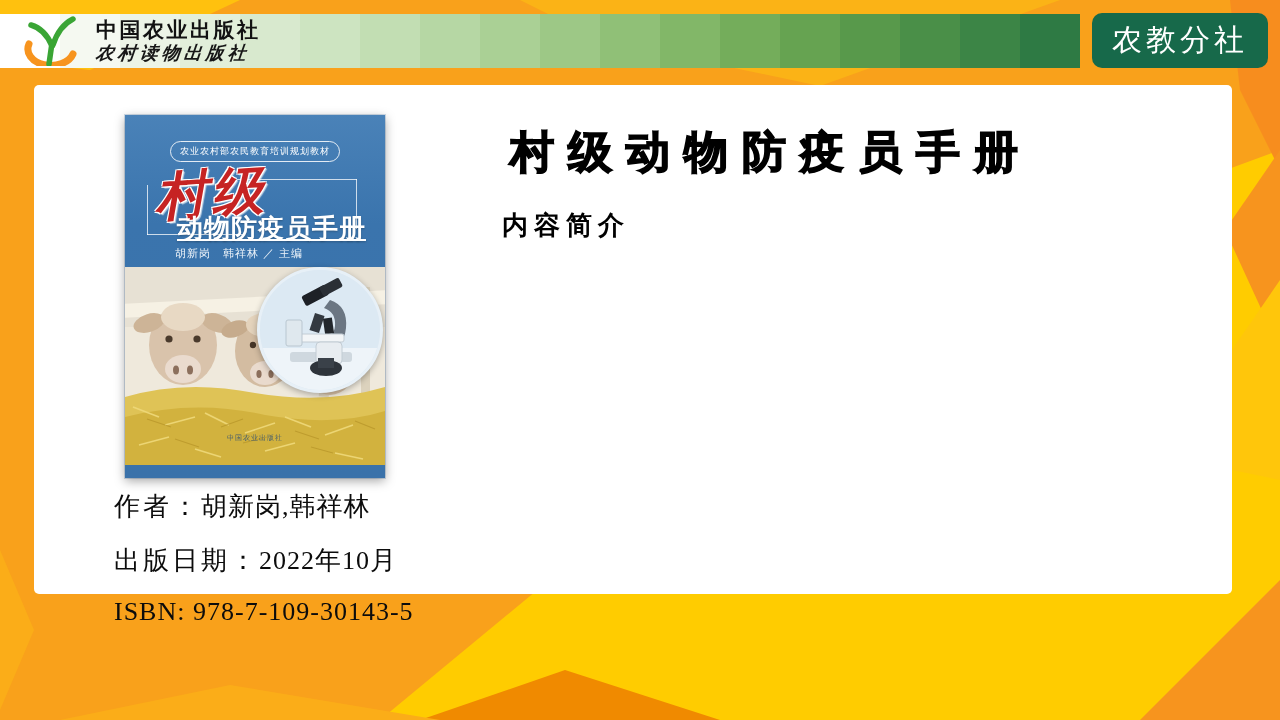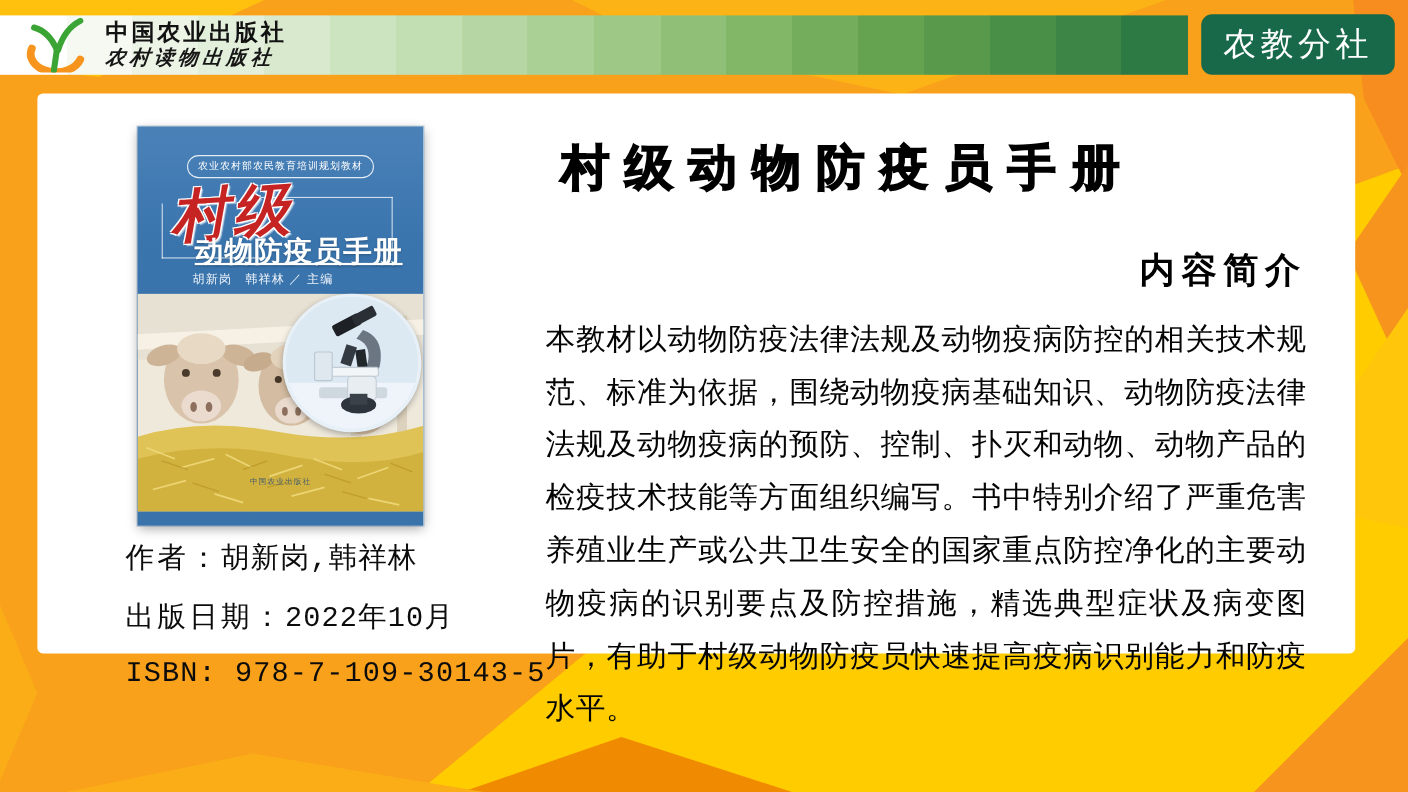--- a/index.html
+++ b/index.html
@@ -86,35 +86,35 @@
   }
   .scope-circle {
     position:absolute; left:132px; top:152px; width:126px; height:126px; border-radius:50%;
     overflow:hidden; border:3px solid #e7f0f7; box-shadow:0 2px 6px rgba(0,0,0,.3);
     background:#dfeaf3;
   }
 
   
   .book-details {
     position:absolute; left:80px; top:404px; width:380px;
-    font-family:Liberation Mono, monospace; color:#0c0c0c;
+    font-family:Liberation Serif, serif; color:#0c0c0c;
   }
   .detail-row { font-size:26px; margin-bottom:19px; letter-spacing:1px; white-space:nowrap; }
   .detail-label { letter-spacing:3px; }
 
   
   .right-col { position:absolute; left:462px; top:0; width:692px; }
   .main-title {
     margin-top:38px; text-align:left; color:#000;
     font-size:44px; font-weight:900; letter-spacing:14px; padding-left:14px;
     -webkit-text-stroke:1.5px #000;
   }
   .section-heading {
-    margin-top:42px; text-align:right; color:#000;
-    font-size:32px; font-weight:bold; letter-spacing:6px; padding-left:6px;
+    margin-top:26px; text-align:left; color:#000;
+    font-size:26px; font-weight:bold; letter-spacing:6px; padding-left:6px;
   }
   .description {
     margin-top:16px; font-size:27px; line-height:48px; color:#050505;
     text-align:justify; text-justify:inter-ideograph; letter-spacing:.5px;
   }
 </style>
 </head>
 <body>
 
 <div class="slide">
@@ -252,17 +252,16 @@
 
     <div class="book-details">
       <div class="detail-row"><span class="detail-label">作者：</span><span>胡新岗,韩祥林</span></div>
       <div class="detail-row"><span class="detail-label">出版日期：</span><span>2022年10月</span></div>
       <div class="detail-row"><span>ISBN: </span><span>978-7-109-30143-5</span></div>
     </div>
 
     <div class="right-col">
       <div class="main-title">村级动物防疫员手册</div>
       <div class="section-heading">内容简介</div>
-      <div class="description">本教材以动物防疫法律法规及动物疫病防控的相关技术规范、标准为依据，围绕动物疫病基础知识、动物防疫法律法规及动物疫病的预防、控制、扑灭和动物、动物产品的检疫技术技能等方面组织编写。书中特别介绍了严重危害养殖业生产或公共卫生安全的国家重点防控净化的主要动物疫病的识别要点及防控措施，精选典型症状及病变图片，有助于村级动物防疫员快速提高疫病识别能力和防疫水平。</div>
     </div>
 
   </div>
 </div>
 
 </body></html>

